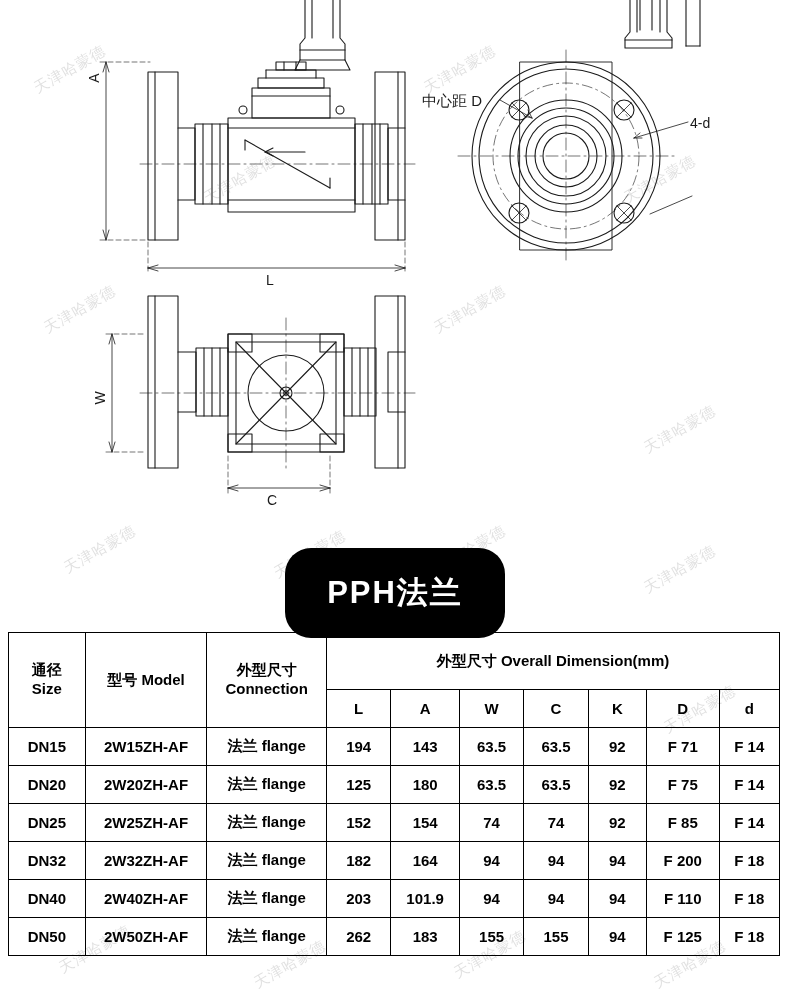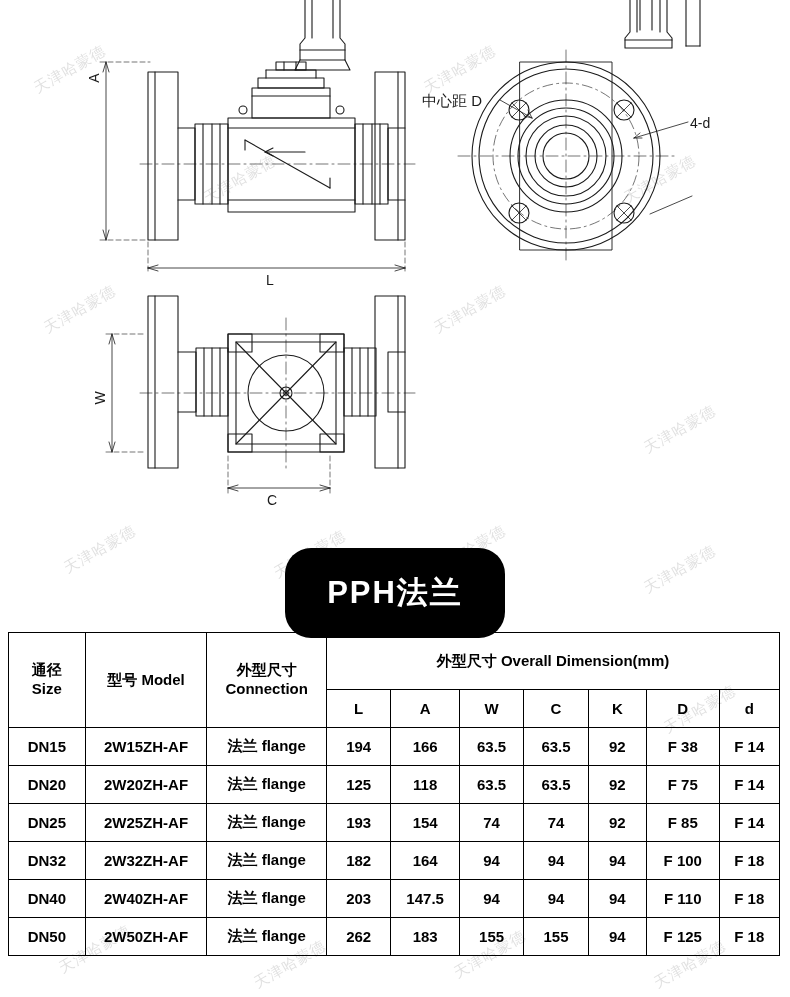--- a/index.html
+++ b/index.html
@@ -305,69 +305,69 @@
           <th class="sub-D">D</th>
           <th class="sub-d">d</th>
         </tr>
       </thead>
       <tbody>
         <tr>
           <td>DN15</td>
           <td>2W15ZH-AF</td>
           <td class="conn-cell">法兰  flange</td>
           <td class="cell-L">194</td>
-          <td class="cell-A">166</td>
+          <td class="cell-A">143</td>
           <td class="cell-W">63.5</td>
           <td class="cell-C">63.5</td>
           <td class="cell-K">92</td>
-          <td class="cell-D">F 38</td>
+          <td class="cell-D">F 71</td>
           <td class="cell-d">F 14</td>
         </tr>
         <tr>
           <td>DN20</td>
           <td>2W20ZH-AF</td>
           <td class="conn-cell">法兰  flange</td>
           <td class="cell-L">125</td>
-          <td class="cell-A">118</td>
+          <td class="cell-A">180</td>
           <td class="cell-W">63.5</td>
           <td class="cell-C">63.5</td>
           <td class="cell-K">92</td>
           <td class="cell-D">F 75</td>
           <td class="cell-d">F 14</td>
         </tr>
         <tr>
           <td>DN25</td>
           <td>2W25ZH-AF</td>
           <td class="conn-cell">法兰  flange</td>
-          <td class="cell-L">193</td>
+          <td class="cell-L">152</td>
           <td class="cell-A">154</td>
           <td class="cell-W">74</td>
           <td class="cell-C">74</td>
           <td class="cell-K">92</td>
           <td class="cell-D">F 85</td>
           <td class="cell-d">F 14</td>
         </tr>
         <tr>
           <td>DN32</td>
           <td>2W32ZH-AF</td>
           <td class="conn-cell">法兰  flange</td>
           <td class="cell-L">182</td>
           <td class="cell-A">164</td>
           <td class="cell-W">94</td>
           <td class="cell-C">94</td>
           <td class="cell-K">94</td>
-          <td class="cell-D">F 100</td>
+          <td class="cell-D">F 200</td>
           <td class="cell-d">F 18</td>
         </tr>
         <tr>
           <td>DN40</td>
           <td>2W40ZH-AF</td>
           <td class="conn-cell">法兰  flange</td>
           <td class="cell-L">203</td>
-          <td class="cell-A">147.5</td>
+          <td class="cell-A">101.9</td>
           <td class="cell-W">94</td>
           <td class="cell-C">94</td>
           <td class="cell-K">94</td>
           <td class="cell-D">F 110</td>
           <td class="cell-d">F 18</td>
         </tr>
         <tr>
           <td>DN50</td>
           <td>2W50ZH-AF</td>
           <td class="conn-cell">法兰  flange</td>

